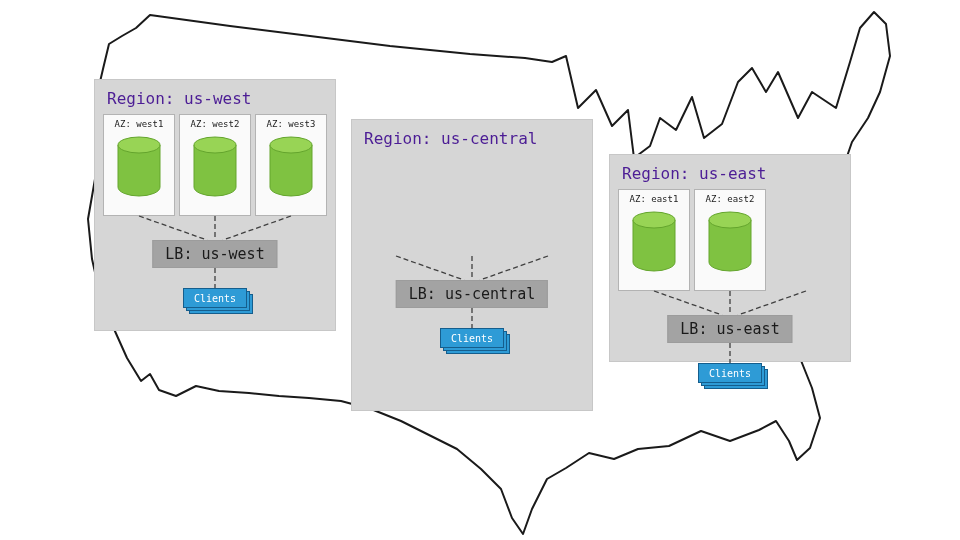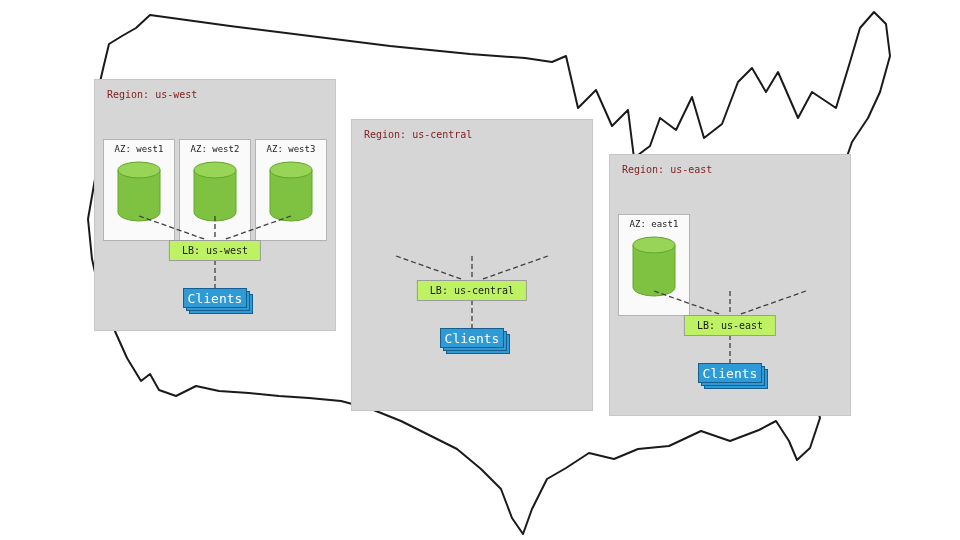--- a/index.html
+++ b/index.html
@@ -8,46 +8,46 @@
     background:#ffffff; font-family:"DejaVu Sans Mono","Liberation Mono",monospace;
   }
   .map-svg { position:absolute; left:0; top:0; }
 
   .region {
     position:absolute; width:240px; background:#d6d6d6;
     box-shadow:0 0 0 1px #c7c7c7;
   }
   .region-title {
     position:absolute; top:9px; left:12px;
-    font-size:10px; color:#7f1d1d; white-space:nowrap;
+    font-size:16px; color:#4c1d95; white-space:nowrap;
   }
-  .az-row { position:absolute; top:34px; left:8px; display:flex; gap:4px;margin-top:25px; }
+  .az-row { position:absolute; top:34px; left:8px; display:flex; gap:4px; }
   .az-card {
     width:72px; height:102px; background:#fafafa; border:1px solid #b3b3b3;
     box-sizing:border-box; display:flex; flex-direction:column; align-items:center;
   }
   .az-label { font-size:9px; color:#1a1a1a; padding-top:4px; white-space:nowrap; }
   .cylinder { width:46px; height:64px; margin-top:6px; }
 
   .connectors { position:absolute; left:0; top:0; }
   .dash { stroke:#3f3f3f; stroke-width:1.3; stroke-dasharray:5 3; fill:none; }
 
   .lb-box {
     position:absolute; top:160px; left:50%; transform:translateX(-50%);
-    background:#bef264; border:1px solid #9c9c9c; color:#1a1a1a;
-    font-size:10px; padding:4px 12px; white-space:nowrap;
+    background:#a3a3a3; border:1px solid #9c9c9c; color:#1a1a1a;
+    font-size:15px; padding:4px 12px; white-space:nowrap;
   }
   .clients { position:absolute; top:208px; left:50%; transform:translateX(-50%); width:64px; height:20px; }
   .client-layer { position:absolute; width:64px; height:20px; background:#2e9bd6; border:1px solid #155e8d; box-sizing:border-box; }
   .client-layer.l2 { left:6px; top:6px; }
   .client-layer.l1 { left:3px; top:3px; }
   .client-top {
     position:absolute; left:0; top:0; width:64px; height:20px;
     background:#2e9bd6; border:1px solid #155e8d; box-sizing:border-box;
-    color:#ffffff; font-size:13px; display:flex; align-items:center; justify-content:center;
+    color:#ffffff; font-size:10px; display:flex; align-items:center; justify-content:center;
   }
 </style>
 </head>
 <body>
 
 <div class="stage">
 
   <svg class="map-svg" width="960" height="540" viewBox="0 0 960 540">
     <path d="M150 15 L230 26 L310 36 L390 46 L470 54 L525 58 L552 62 L566 56 L578 108 L596 90 L612 126 L628 110 L634 158 L650 146 L660 118 L676 130 L692 97 L704 138 L722 124 L738 82 L752 68 L766 92 L778 72 L798 118 L812 92 L836 108 L850 62 L860 28 L874 12 L886 24 L890 56 L880 92 L868 118 L852 142 L843 168 L827 198 L836 232 L822 265 L803 298 L792 328 L800 358 L812 388 L820 418 L810 448 L797 460 L789 441 L776 421 L759 430 L730 441 L701 431 L669 446 L638 449 L614 459 L589 453 L566 468 L547 479 L532 509 L523 534 L512 518 L501 489 L481 469 L457 449 L431 436 L401 421 L371 409 L341 401 L309 398 L279 396 L249 393 L219 391 L196 386 L176 396 L159 390 L150 374 L141 381 L127 358 L114 329 L101 299 L92 259 L88 219 L95 179 L100 139 L96 99 L103 69 L109 44 L122 36 L136 28 Z" fill="#ffffff" stroke="#1a1a1a" stroke-width="2" stroke-linejoin="round"></path>
   </svg>
@@ -102,25 +102,32 @@
       <path class="dash" d="M120 180 L120 208"></path>
     </svg>
     <div class="lb-box">LB: us-central</div>
     <div class="clients">
       <div class="client-layer l2"></div>
       <div class="client-layer l1"></div>
       <div class="client-top">Clients</div>
     </div>
   </div>
 
-  <div class="region" style="left:610px; top:155px; height:260px;">
+  <div class="region" style="left:610px; top:155px; height:206px;">
     <div class="region-title">Region: us-east</div>
     <div class="az-row">
       <div class="az-card">
         <div class="az-label">AZ: east1</div>
+        <svg class="cylinder" viewBox="0 0 46 64">
+          <path d="M2 10 v42 a21 9 0 0 0 42 0 v-42 Z" fill="#7fc241" stroke="#64a52d"></path>
+          <ellipse cx="23" cy="10" rx="21" ry="8" fill="#98d455" stroke="#64a52d"></ellipse>
+        </svg>
+      </div>
+      <div class="az-card">
+        <div class="az-label">AZ: east2</div>
         <svg class="cylinder" viewBox="0 0 46 64">
           <path d="M2 10 v42 a21 9 0 0 0 42 0 v-42 Z" fill="#7fc241" stroke="#64a52d"></path>
           <ellipse cx="23" cy="10" rx="21" ry="8" fill="#98d455" stroke="#64a52d"></ellipse>
         </svg>
       </div>
     </div>
     <svg class="connectors" width="240" height="250" viewBox="0 0 240 250">
       <path class="dash" d="M44 136 L112 160"></path>
       <path class="dash" d="M120 136 L120 160"></path>
       <path class="dash" d="M196 136 L128 160"></path>

